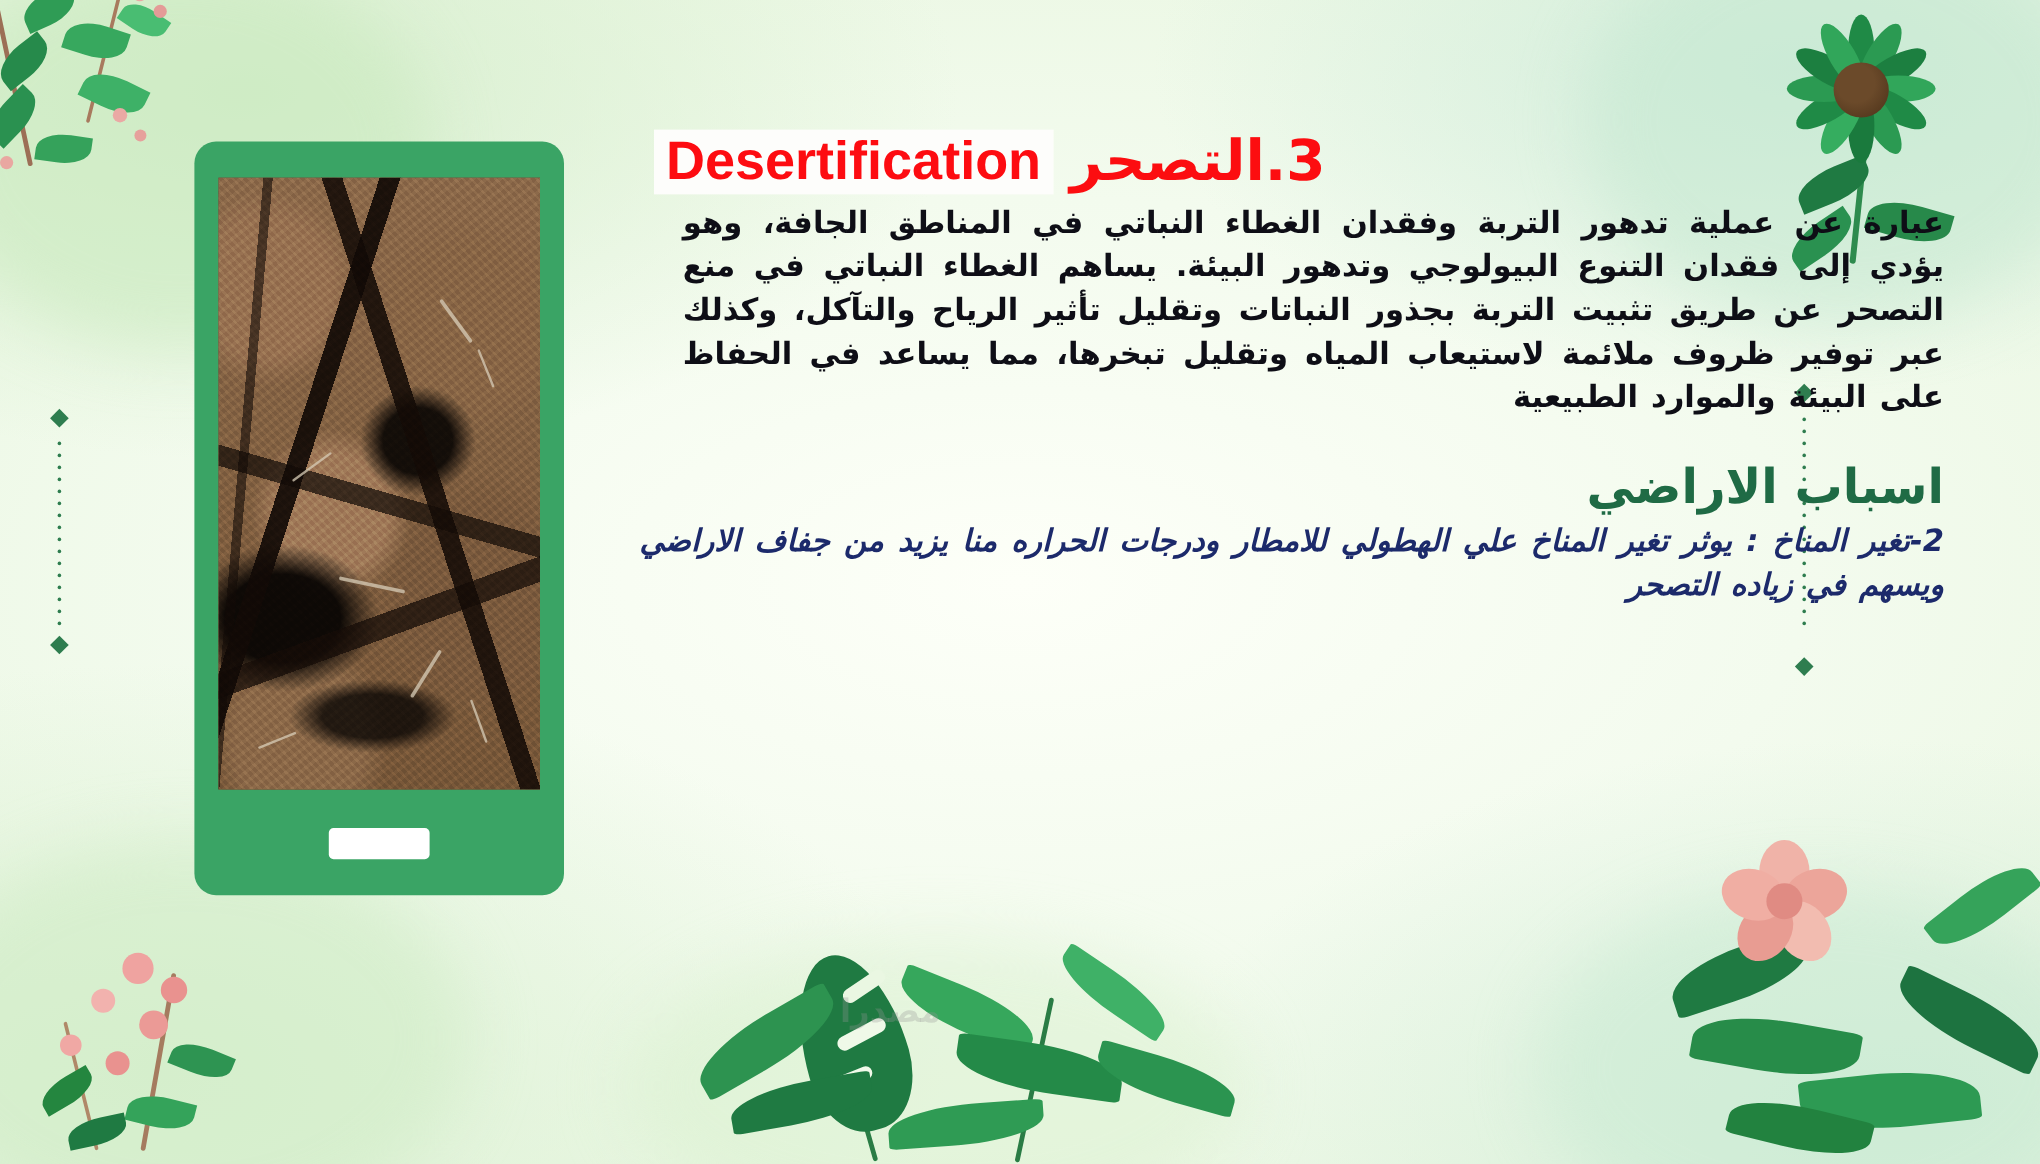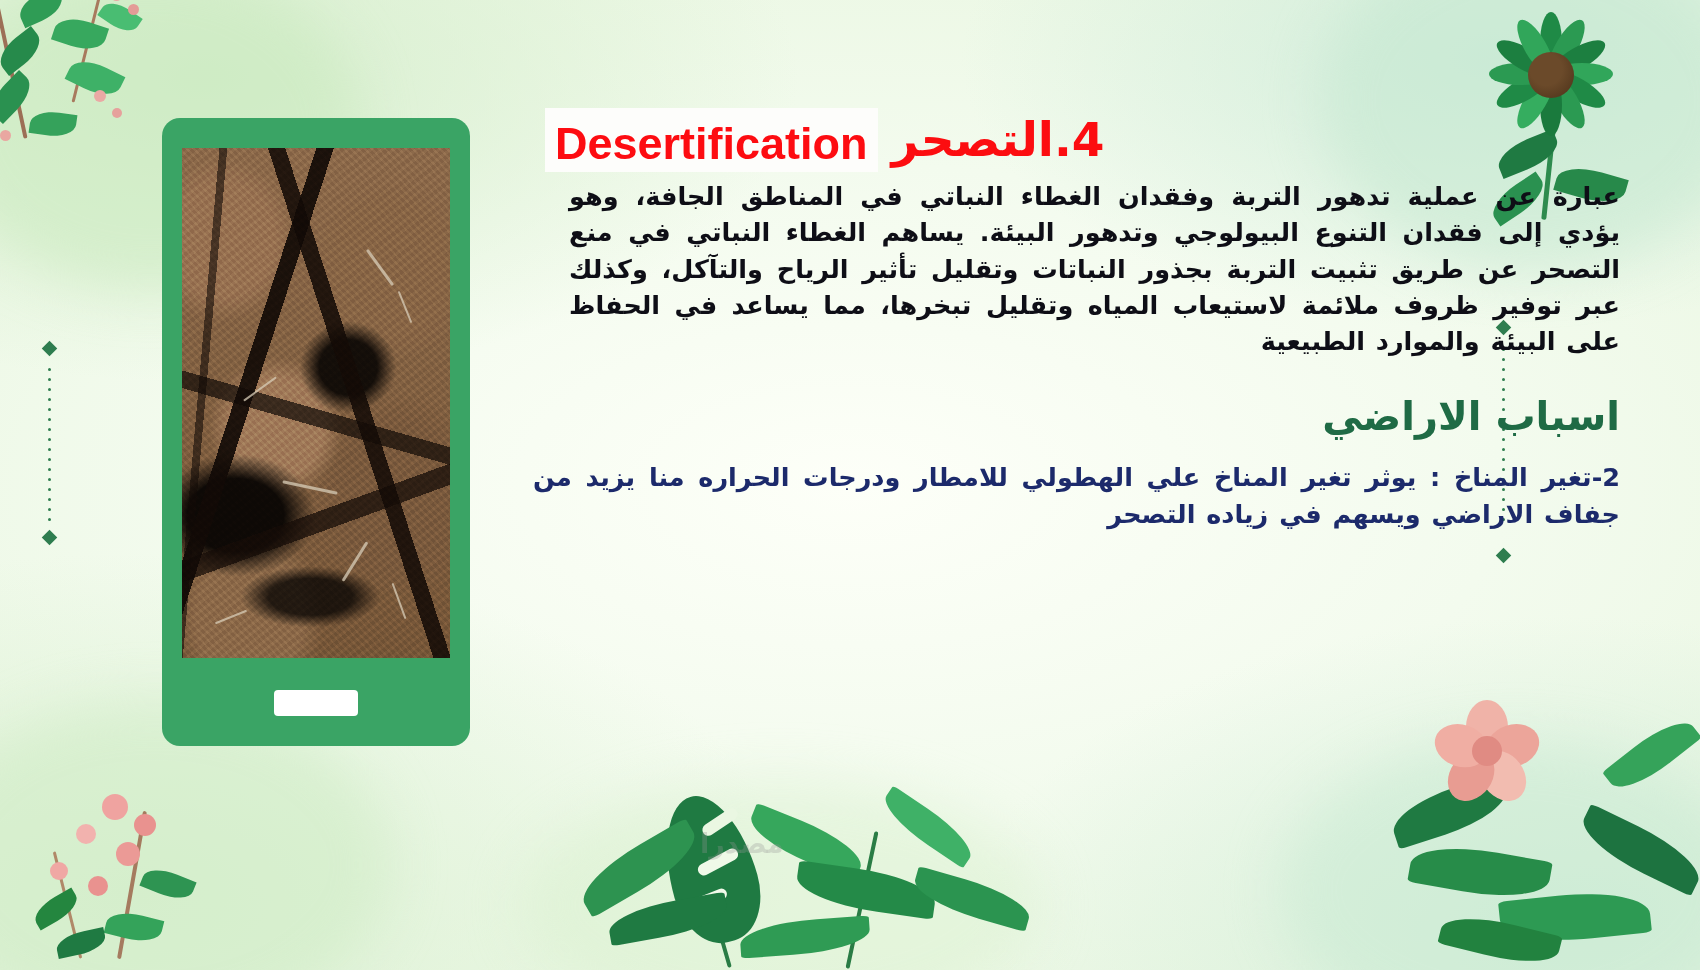--- a/index.html
+++ b/index.html
@@ -84,21 +84,21 @@
     gap:14px; padding-left:40px;
   }
   #title-ar {
     color:#fc0d10; font-size:47px; font-weight:bold;
     font-family:"DejaVu Sans", sans-serif; line-height:1.05;
     white-space:nowrap;
   }
   #title-en {
     color:#fd0c11; font-size:45px; font-weight:bold;
     font-family:"Liberation Sans", sans-serif; line-height:1.05;
-    background:#fdfdfb; padding:12px 10px 5px 10px; white-space:nowrap;
+    background:#fdfdfb; padding:2px 10px 5px 10px; white-space:nowrap;
   }
 
   #intro {
     margin-top:6px; padding-left:64px;
     color:#0e0e16; font-size:25.5px; font-weight:bold;
     font-family:"DejaVu Sans", sans-serif;
     line-height:1.42; text-align:justify; text-align-last:right;
     word-spacing:2px;
   }
 
@@ -108,21 +108,21 @@
     font-family:"DejaVu Sans", sans-serif; line-height:1.15;
   }
 
   .cause {
     margin-top:18px; padding-left:28px;
     color:#1c2a6b; font-size:25.5px; font-weight:bold;
     font-family:"DejaVu Sans", sans-serif;
     line-height:1.44; text-align:justify; text-align-last:right;
     word-spacing:2px;
   }
-  .cause.second { margin-top:20px; }
+  .cause.second { margin-top:4px;font-style:italic; }
 
   
   .deco { position:absolute; pointer-events:none; }
   .leaf { position:absolute; border-radius:60% 0 60% 0; }
   .stem { position:absolute; border-radius:2px; }
   .berry { position:absolute; border-radius:50%; }
   .petal { position:absolute; border-radius:50% 50% 50% 50%; transform-origin:50% 100%; }
 
   
   .rail { position:absolute; width:3px; }
@@ -239,21 +239,21 @@
       <div class="root" style="left:150px;top:412px;width:46px;height:3px;transform:rotate(-58deg);"></div>
       <div class="root" style="left:198px;top:452px;width:38px;height:2px;transform:rotate(70deg);"></div>
       <div class="root" style="left:32px;top:468px;width:34px;height:2px;transform:rotate(-22deg);"></div>
     </div>
     <div id="home-bar"></div>
   </div>
 
   <div id="content">
 
     <div id="title-row">
-      <span id="title-ar">4.التصحر</span>
+      <span id="title-ar">3.التصحر</span>
       <span id="title-en">Desertification</span>
     </div>
 
     <p id="intro">عبارة عن عملية تدهور التربة وفقدان الغطاء النباتي في المناطق الجافة، وهو يؤدي إلى فقدان التنوع البيولوجي وتدهور البيئة. يساهم الغطاء النباتي في منع التصحر عن طريق تثبيت التربة بجذور النباتات وتقليل تأثير الرياح والتآكل، وكذلك عبر توفير ظروف ملائمة لاستيعاب المياه وتقليل تبخرها، مما يساعد في الحفاظ على البيئة والموارد الطبيعية</p>
 
     <h2 id="causes-heading">اسباب الاراضي</h2>
 
     <p class="cause second">2-تغير المناخ : يوثر تغير المناخ علي الهطولي للامطار ودرجات الحراره منا يزيد من جفاف الاراضي ويسهم في زياده التصحر</p>
   </div>
 

